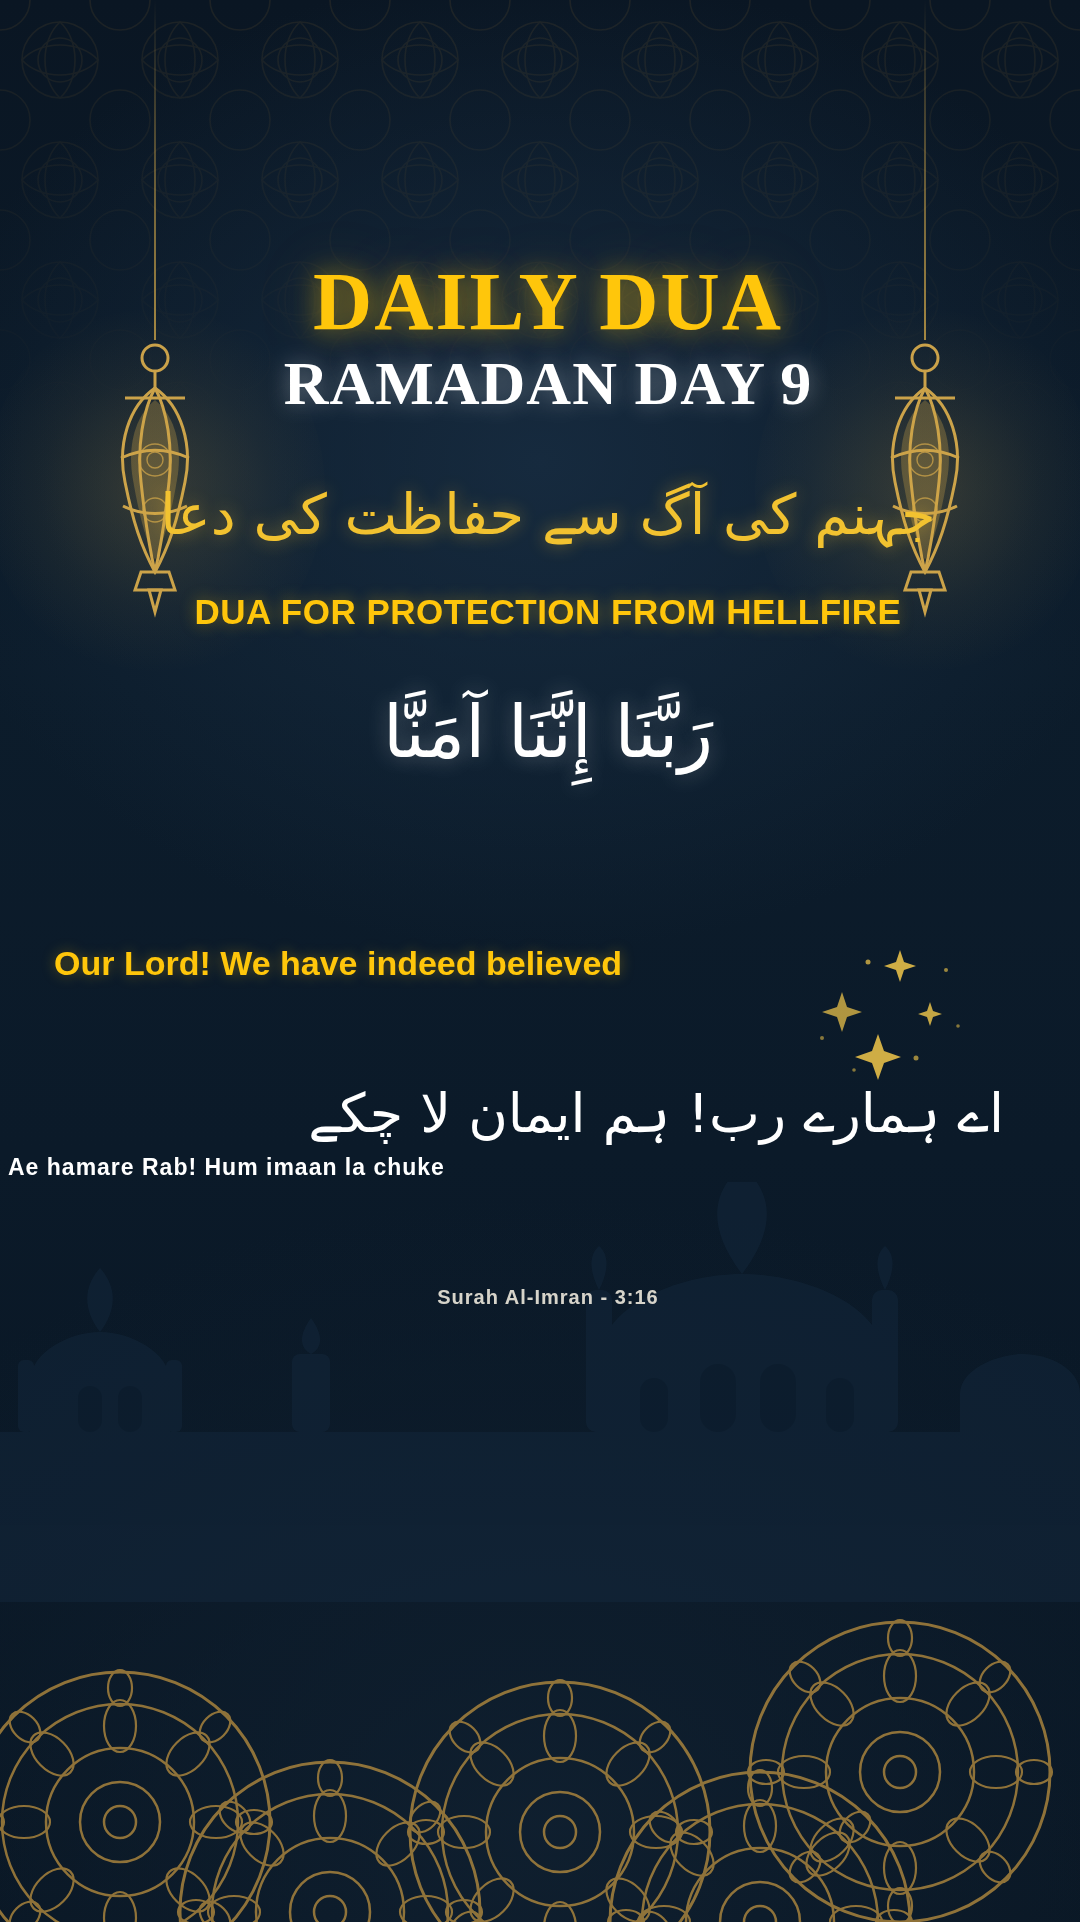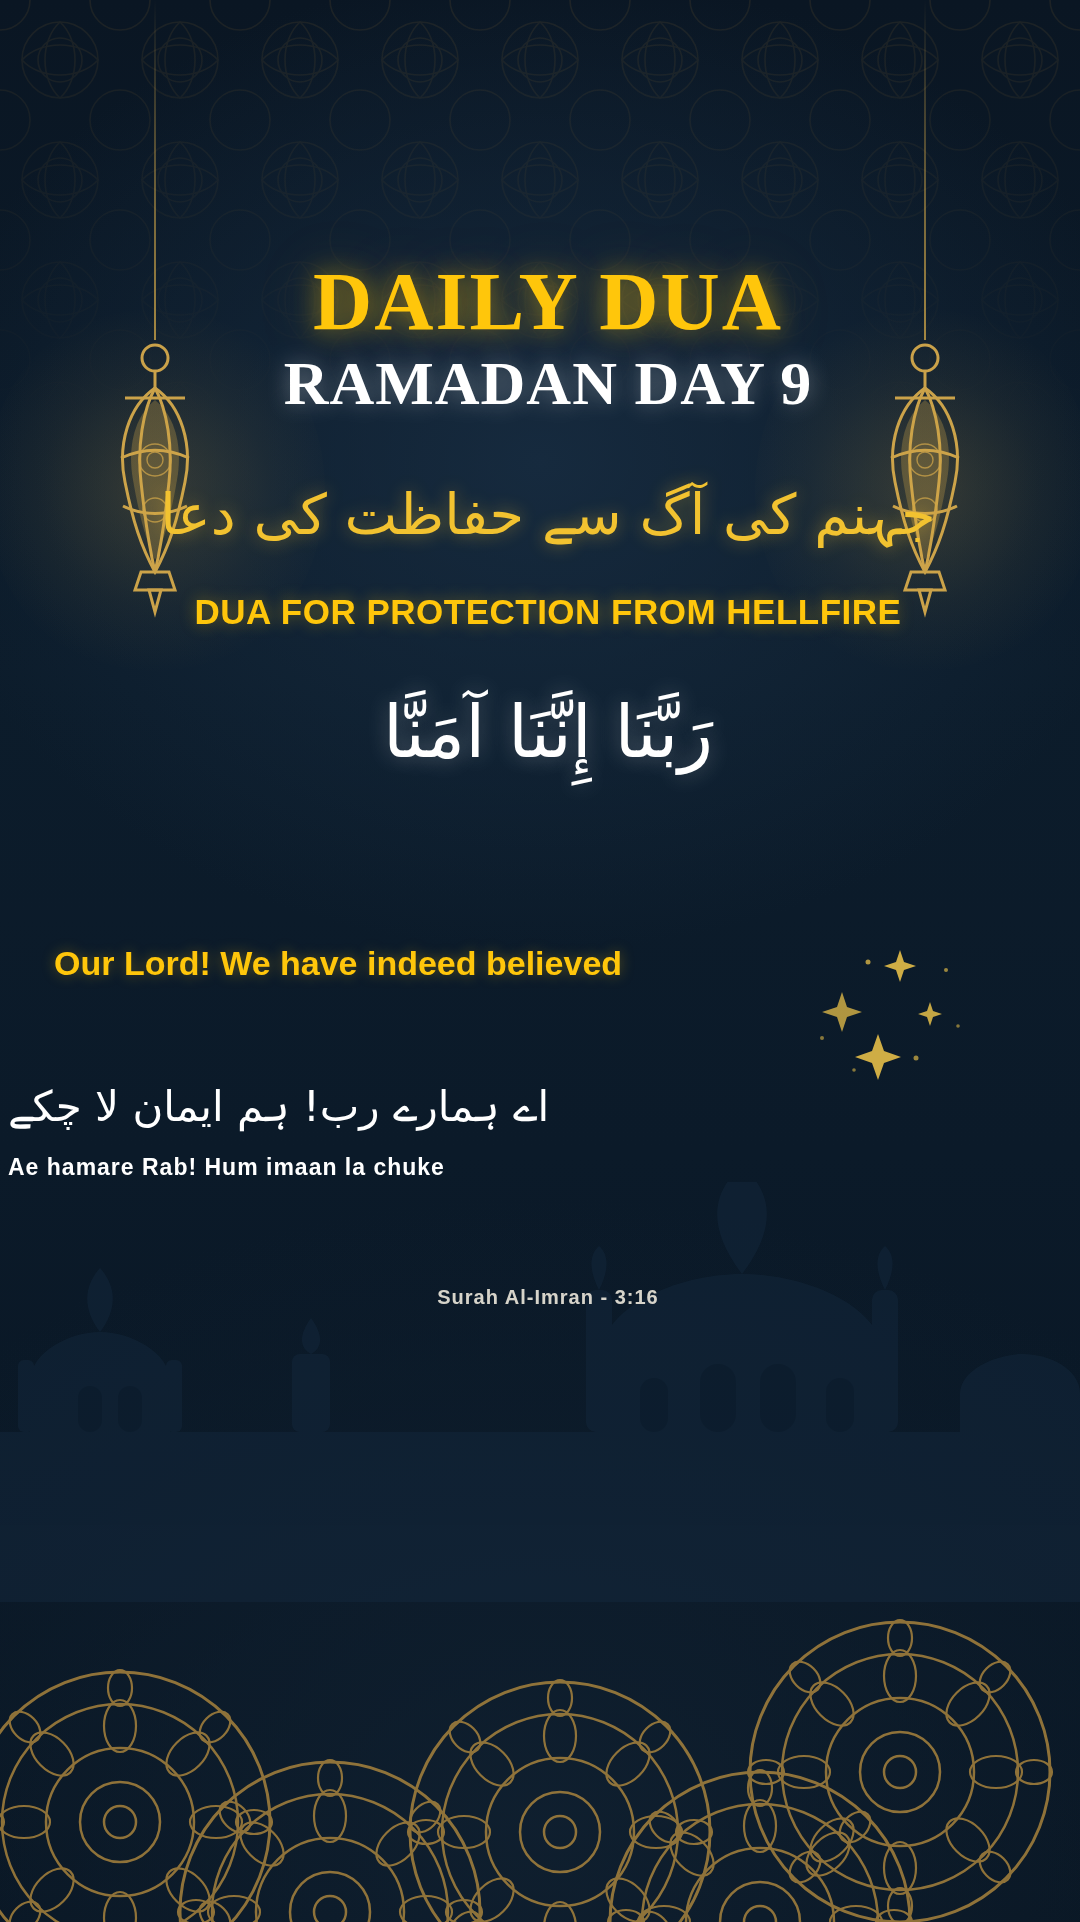--- a/index.html
+++ b/index.html
@@ -117,24 +117,24 @@
     font-family:"Liberation Sans", sans-serif;
     font-weight:bold;
     font-size:34px;
     color:#FFC60B;
     text-shadow:0 0 14px rgba(255,198,11,0.35);
     padding-left:46px;
   }
 
   .urdu-translation {
     position:absolute; top:1082px; left:0; width:996px;
-    text-align:left;
+    text-align:right;
     direction:rtl;
     font-family:"DejaVu Sans", sans-serif;
-    font-size:42px;
+    font-size:54px;
     color:#ffffff;
     white-space:nowrap;
   }
   .roman-urdu {
     position:absolute; top:1154px; left:0; width:1080px;
     text-align:left;
     font-family:"Liberation Sans", sans-serif;
     font-weight:bold;
     font-size:23px;
     letter-spacing:1px;

